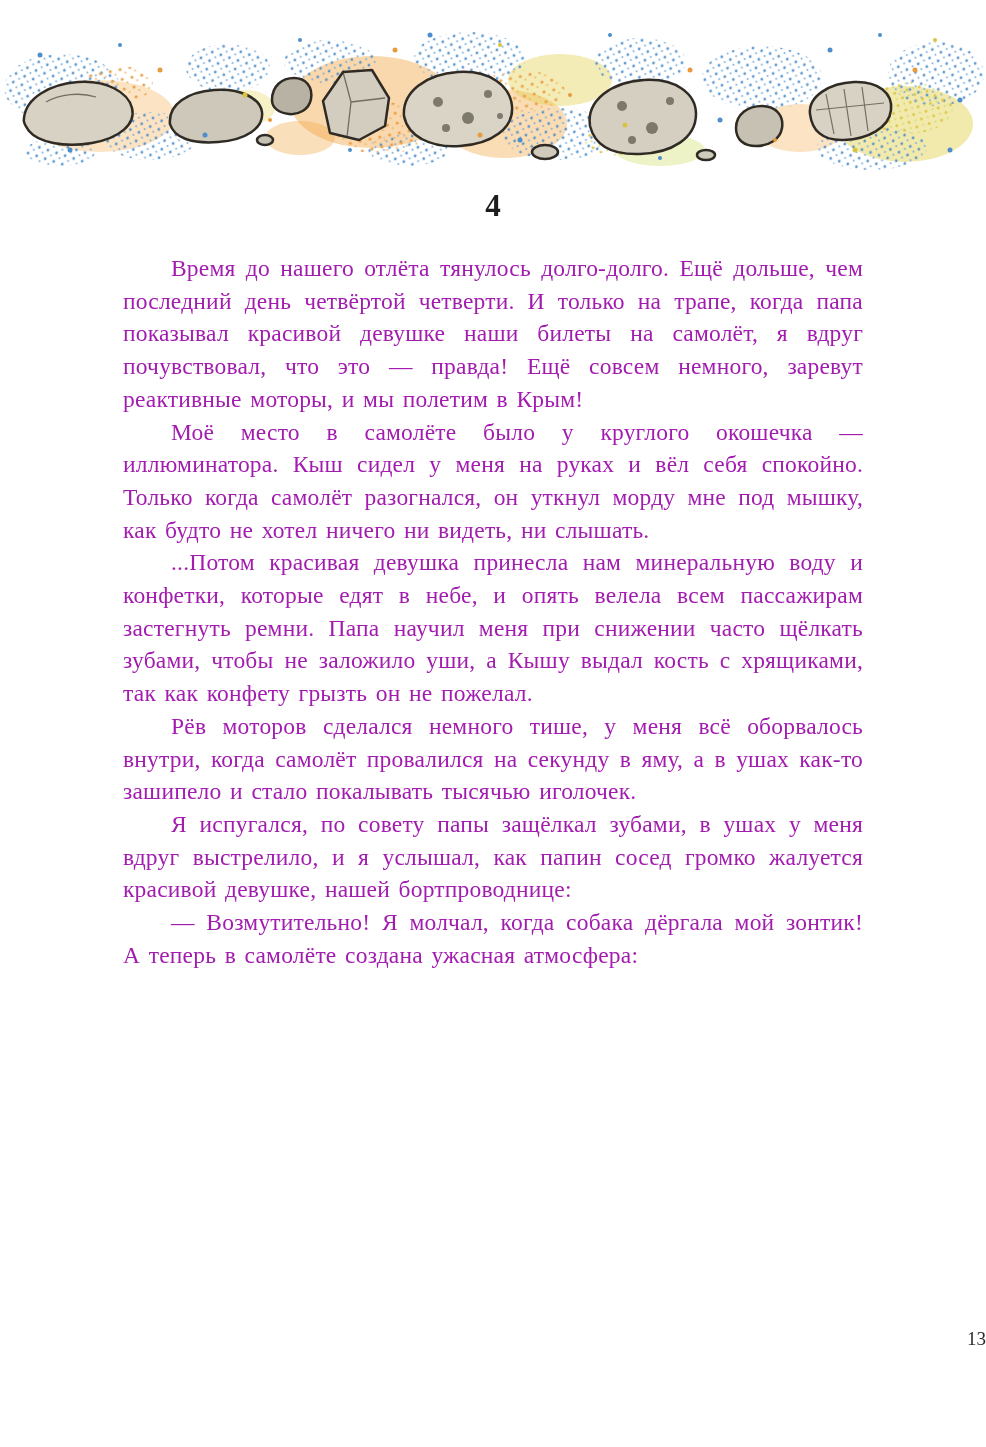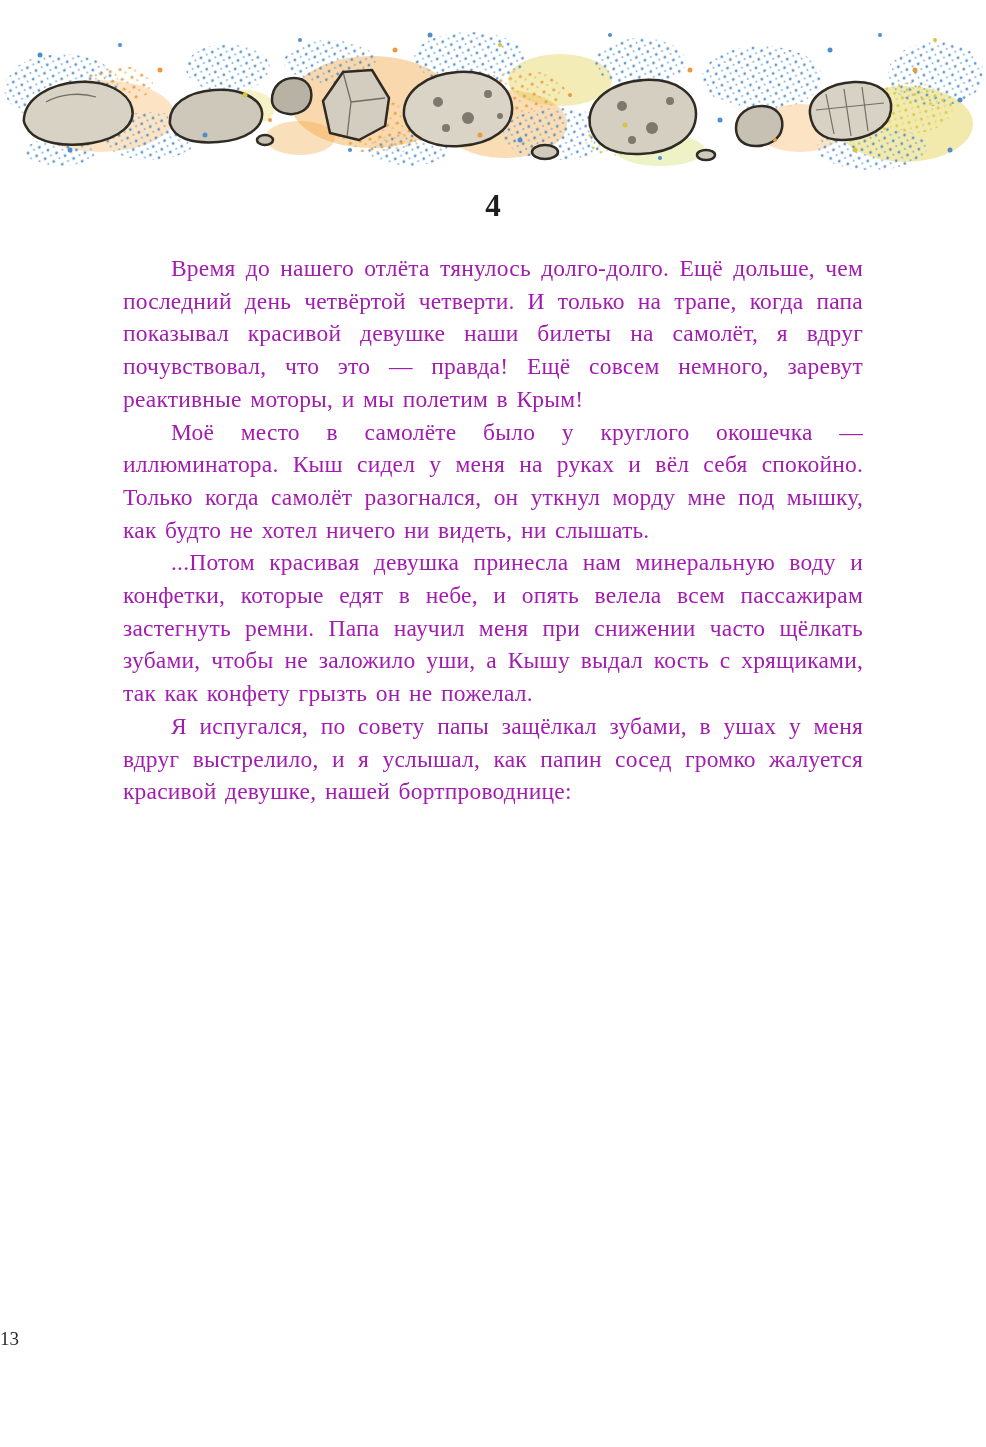--- a/index.html
+++ b/index.html
@@ -23,21 +23,21 @@
   .text-block{
     position:absolute;top:252px;left:123px;width:740px;
     font-size:23.5px;line-height:32.7px;
     text-align:justify;
     letter-spacing:0.2px;word-spacing:2.5px;
     color:#a21caf;
   }
   .text-block p{margin:0;padding:0;text-indent:48px;}
   .page-number{
     position:absolute;top:1328px;left:0;width:100%;
-    text-align:left;font-size:19px;color:#2a2a2a;
+    text-align:right;font-size:19px;color:#2a2a2a;
   }
   svg{display:block;}
 </style>
 </head>
 <body>
 
 <div class="page">
 
   <div class="illustration">
     <svg viewBox="0 0 986 185" width="986" height="185">
@@ -156,18 +156,20 @@
       </g>
     </svg>
   </div>
 
   <h1 class="chapter">4</h1>
 
   <div class="text-block">
     <p>Время до нашего отлёта тянулось долго-долго. Ещё дольше, чем последний день четвёртой четверти. И только на трапе, когда папа показывал красивой девушке наши билеты на самолёт, я вдруг почувствовал, что это — правда! Ещё совсем немного, заревут реактивные моторы, и мы полетим в Крым!</p>
     <p>Моё место в самолёте было у круглого окошечка — иллюминатора. Кыш сидел у меня на руках и вёл себя спокойно. Только когда самолёт разогнался, он уткнул морду мне под мышку, как будто не хотел ничего ни видеть, ни слышать.</p>
     <p>...Потом красивая девушка принесла нам минеральную воду и конфетки, которые едят в небе, и опять велела всем пассажирам застегнуть ремни. Папа научил меня при снижении часто щёлкать зубами, чтобы не заложило уши, а Кышу выдал кость с хрящиками, так как конфету грызть он не пожелал.</p>
+    <p>Рёв моторов сделался немного тише, у меня всё оборвалось внутри, когда самолёт провалился на секунду в яму, а в ушах как-то зашипело и стало покалывать тысячью иголочек.</p>
     <p>Я испугался, по совету папы защёлкал зубами, в ушах у меня вдруг выстрелило, и я услышал, как папин сосед громко жалуется красивой девушке, нашей бортпроводнице:</p>
+    <p>— Возмутительно! Я молчал, когда собака дёргала мой зонтик! А теперь в самолёте создана ужасная атмосфера:</p>
   </div>
 
   <div class="page-number">13</div>
 
 </div>
 
 </body></html>

